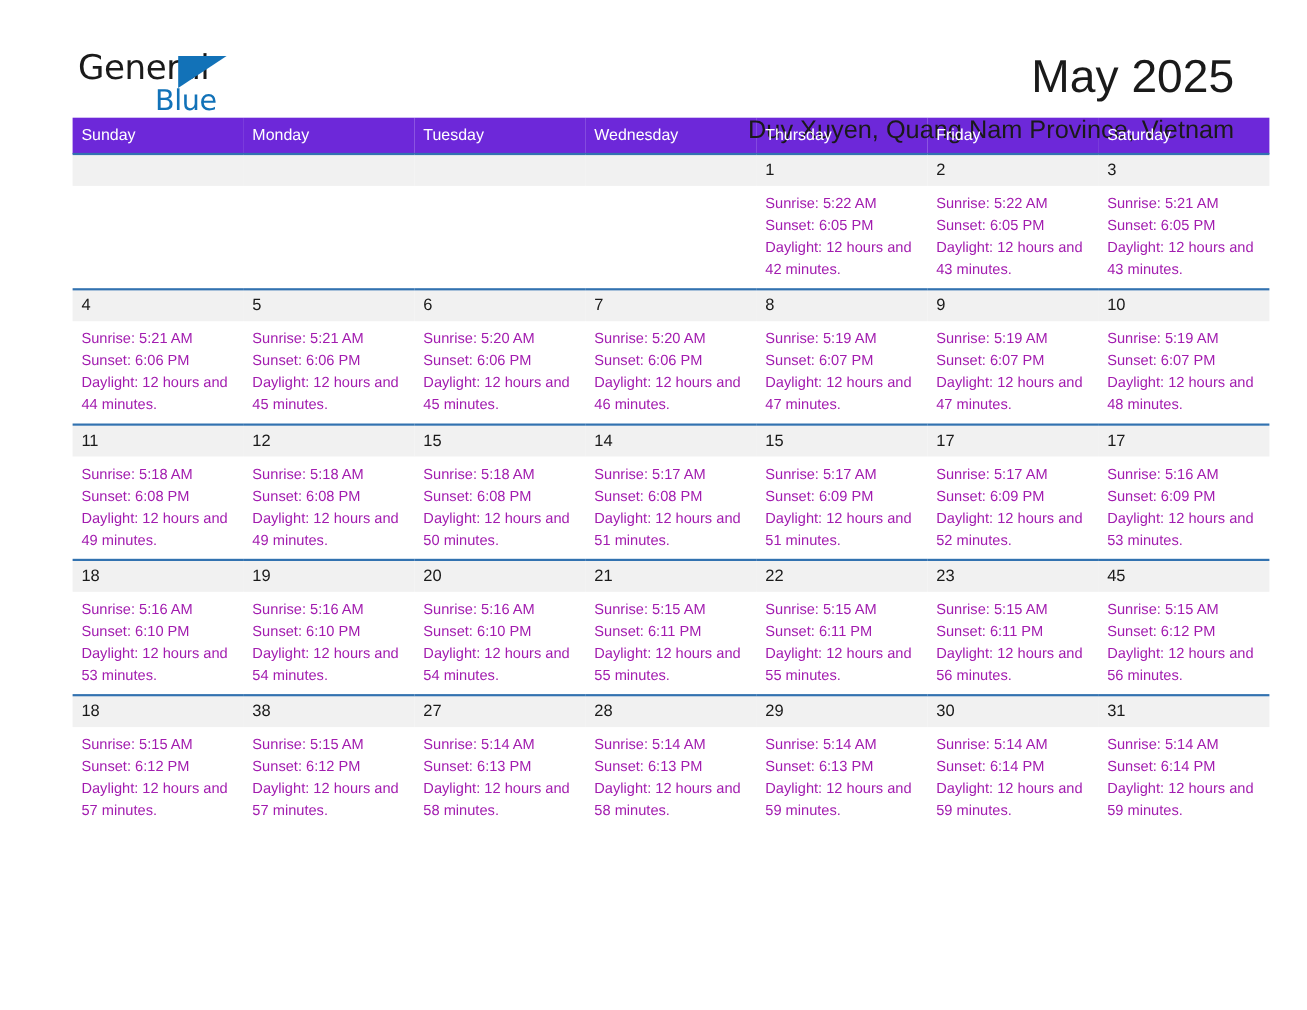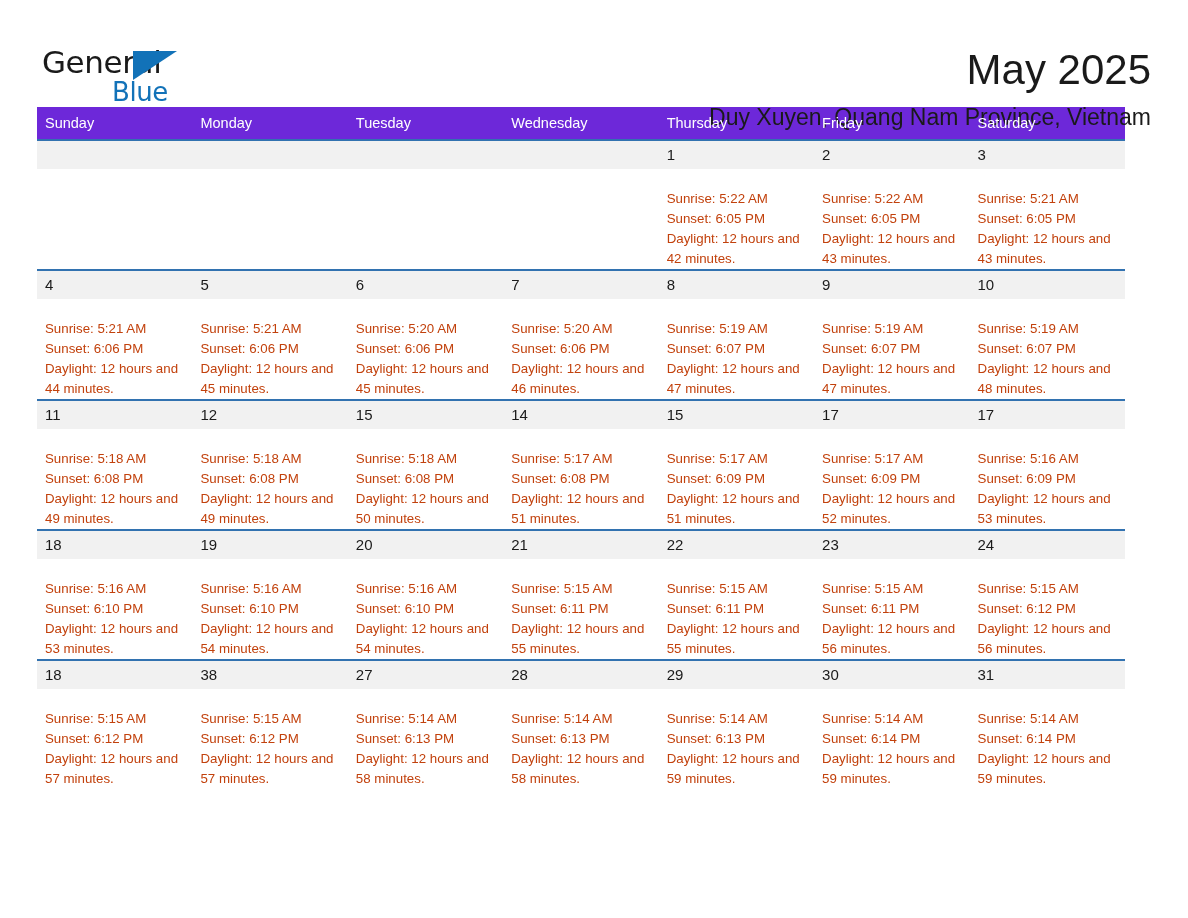--- a/index.html
+++ b/index.html
@@ -12,21 +12,21 @@
     height: 918px;
     font-family: "Liberation Sans", sans-serif;
     color: #1a1a1a;
     overflow: hidden;
   }
   .page {
     position: relative;
     width: 1188px;
     height: 748px;
     box-sizing: border-box;
-    padding: 0 37px;
+    padding: 0 66px;
   }
 
   
   .header {
     display: flex;
     align-items: flex-start;
     justify-content: space-between;
     padding-top: 44px;
     height: 92px;
     box-sizing: border-box;
@@ -124,22 +124,21 @@
     min-height: 18px;
     box-sizing: content-box;
   }
   .daynum.blank {
     color: transparent;
   }
   .details {
     padding: 6px 8px 0 8px;
     font-size: 13.3px;
     line-height: 20px;
-    color: #c2410c;
-    margin-top: 14px;
+    color: #a21caf;
   }
   .details div { white-space: nowrap; }
   .details .daylight { white-space: normal; }
 </style>
 </head>
 <body>
 
 <div class="page">
 
   <div class="header">
@@ -367,21 +366,21 @@
           </td>
           <td>
             <div class="daynum">23</div>
             <div class="details">
               <div>Sunrise: 5:15 AM</div>
               <div>Sunset: 6:11 PM</div>
               <div class="daylight">Daylight: 12 hours and 56 minutes.</div>
             </div>
           </td>
           <td>
-            <div class="daynum">24</div>
+            <div class="daynum">45</div>
             <div class="details">
               <div>Sunrise: 5:15 AM</div>
               <div>Sunset: 6:12 PM</div>
               <div class="daylight">Daylight: 12 hours and 56 minutes.</div>
             </div>
           </td>
         </tr>
         <tr class="week-row">
           <td>
             <div class="daynum">18</div>

